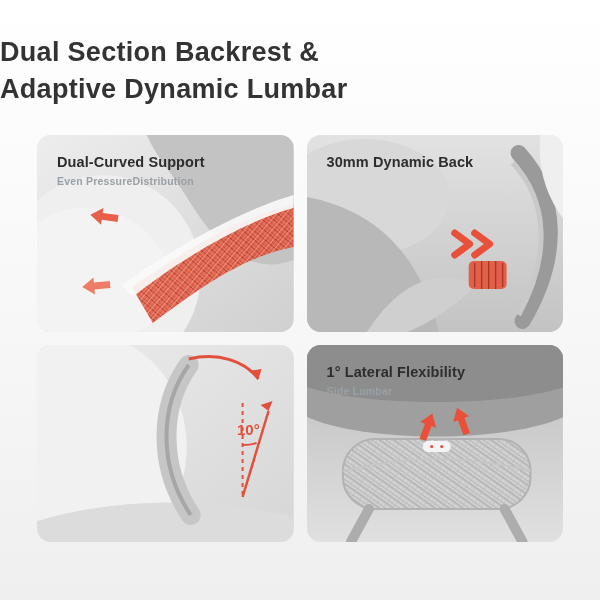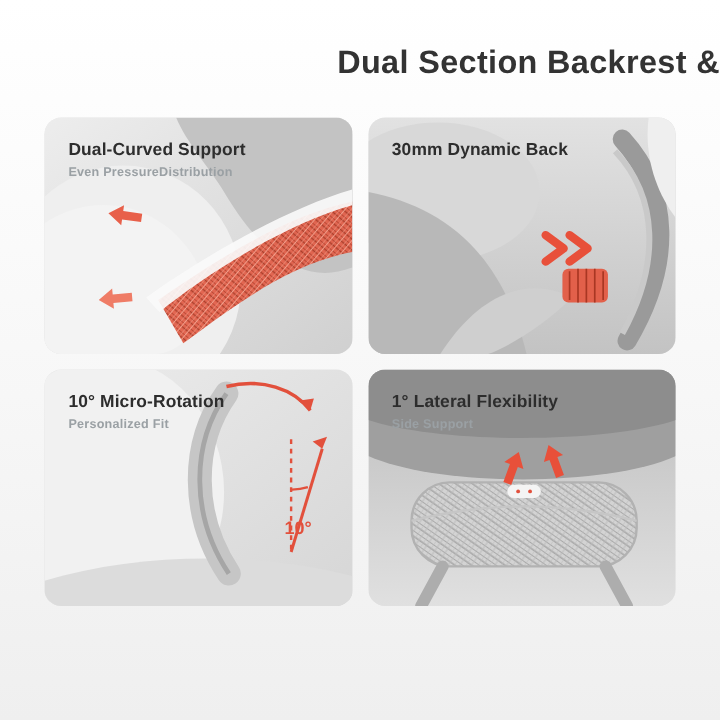--- a/index.html
+++ b/index.html
@@ -9,21 +9,21 @@
     background:#ffffff;
     overflow:hidden;
   }
   .page {
     width:600px; height:600px;
     background:linear-gradient(180deg,#ffffff 0%,#f7f7f7 55%,#efefef 100%);
     overflow:hidden;
   }
   .title {
     padding-top:34px;
-    text-align:right;
+    text-align:left;
     font-size:27px;
     font-weight:700;
     color:#333333;
     line-height:37px;
     letter-spacing:0.3px;
   }
   .grid {
     display:grid;
     grid-template-columns:1fr 1fr;
     gap:13px;
@@ -61,30 +61,30 @@
     letter-spacing:0.2px;
   }
   .angle-label {
     position:absolute;
     left:200px;
     top:76px;
     z-index:2;
     font-size:15px;
     font-weight:700;
     color:#e2503c;
-    margin-top:48px;
   }
 </style>
 </head>
 <body>
 
 <div class="page">
 
   <div class="title">
     <div>Dual Section Backrest &amp;</div>
+    <div>Adaptive Dynamic Lumbar</div>
   </div>
 
   <div class="grid">
 
     <div class="panel">
       <svg viewBox="0 0 257 197" preserveAspectRatio="none">
         <defs>
           <linearGradient id="p1bg" x1="0" y1="0" x2="1" y2="1">
             <stop offset="0" stop-color="#ededed"></stop>
             <stop offset="1" stop-color="#d0d0d0"></stop>
@@ -162,24 +162,20 @@
         </g>
         <g stroke="#e2503c" fill="none">
           <path d="M152 14 C182 7 208 16 222 34" stroke-width="3"></path>
           <path d="M222 34 l3 -10 l-13 2 Z" fill="#e2503c" stroke="none"></path>
           <path d="M206 58 V152" stroke-width="2" stroke-dasharray="4 4"></path>
           <path d="M206 152 L232 66" stroke-width="2.5"></path>
           <path d="M232 66 l4 -10 l-12 4 Z" fill="#e2503c" stroke="none"></path>
           <path d="M206 100 A44 44 0 0 0 220 98" stroke-width="2"></path>
         </g>
       </svg>
-      <div class="panel-text">
-        <div class="heading">10° Micro-Rotation</div>
-        <div class="sub">Personalized Fit</div>
-      </div>
       <div class="angle-label">10°</div>
     </div>
 
     <div class="panel">
       <svg viewBox="0 0 257 197" preserveAspectRatio="none">
         <defs>
           <linearGradient id="p4bg" x1="0" y1="0" x2="0" y2="1">
             <stop offset="0" stop-color="#bdbdbd"></stop>
             <stop offset="1" stop-color="#e0e0e0"></stop>
           </linearGradient>
@@ -203,18 +199,18 @@
           <path d="M0 5 H16 V0 L28 8.5 L16 17 V12 H0 Z" fill="#e8503a" transform="translate(152,92) rotate(-110)"></path>
         </g>
         <g>
           <rect x="116" y="96" width="28" height="11" rx="5.5" fill="#f4f4f4"></rect>
           <circle cx="125" cy="101.5" r="1.6" fill="#e2503c"></circle>
           <circle cx="135" cy="101.5" r="1.6" fill="#e2503c"></circle>
         </g>
       </svg>
       <div class="panel-text">
         <div class="heading">1° Lateral Flexibility</div>
-        <div class="sub">Side Support</div>
+        <div class="sub">Side Lumbar</div>
       </div>
     </div>
 
   </div>
 </div>
 
 </body></html>

